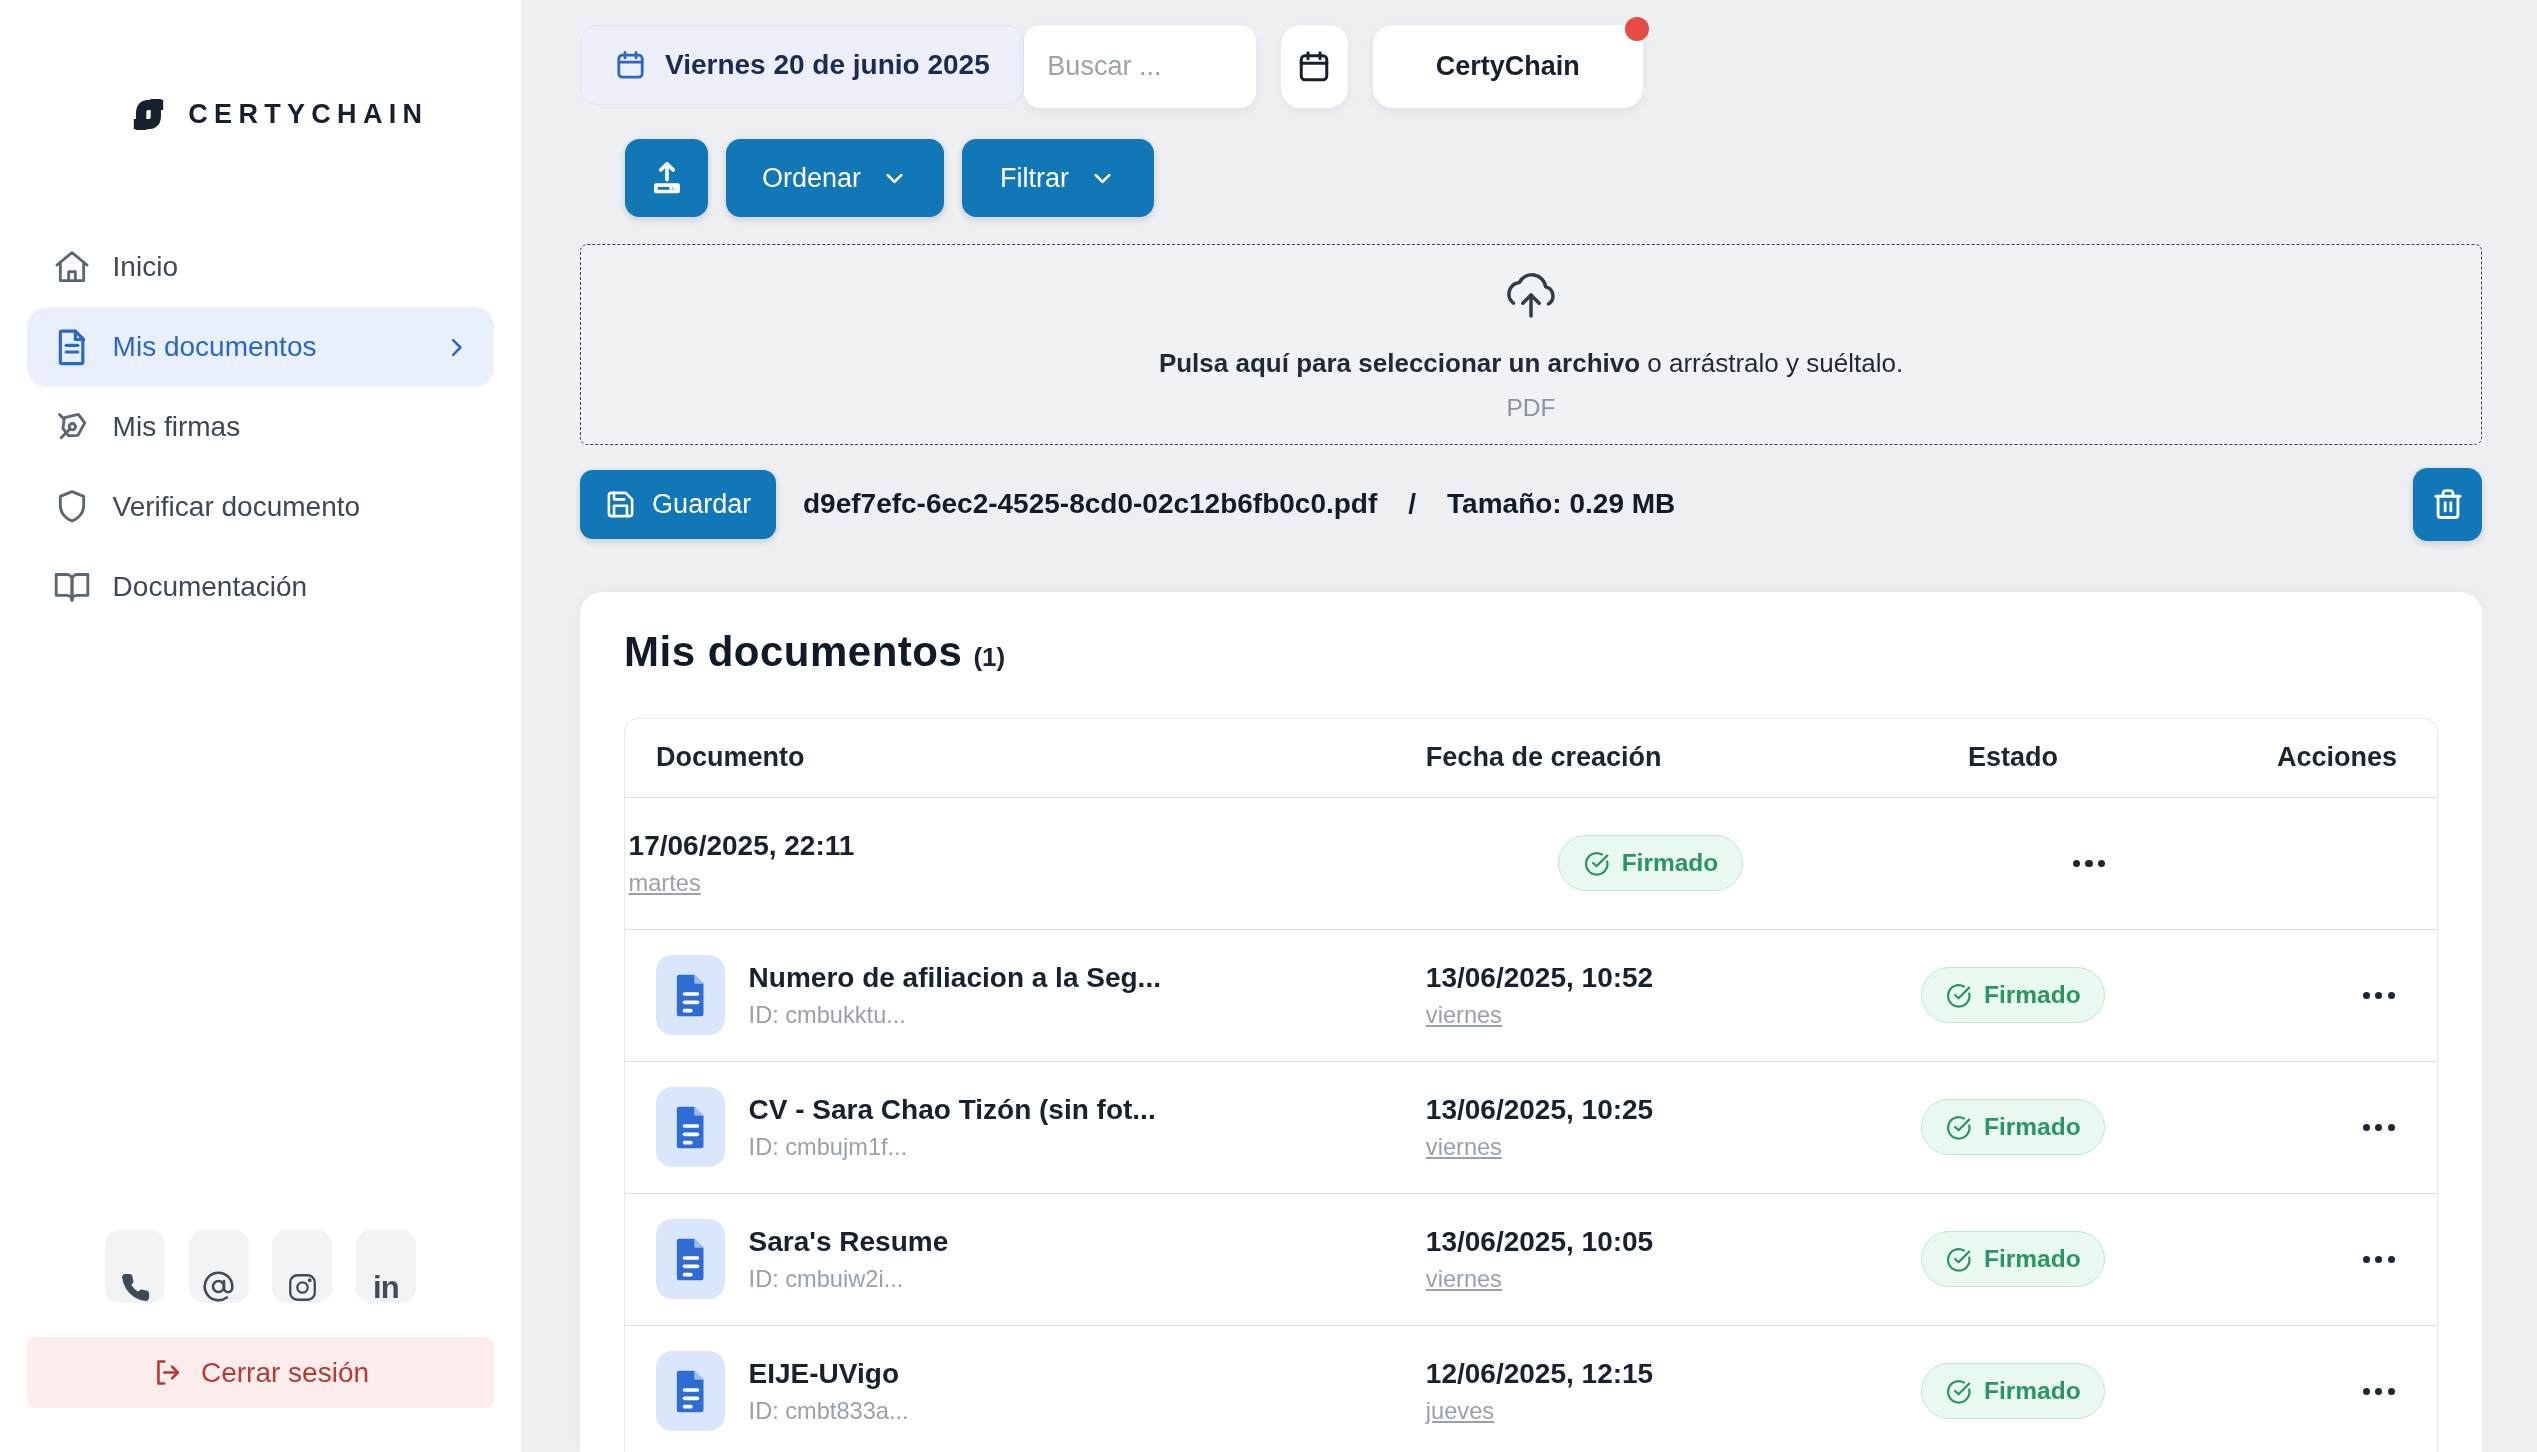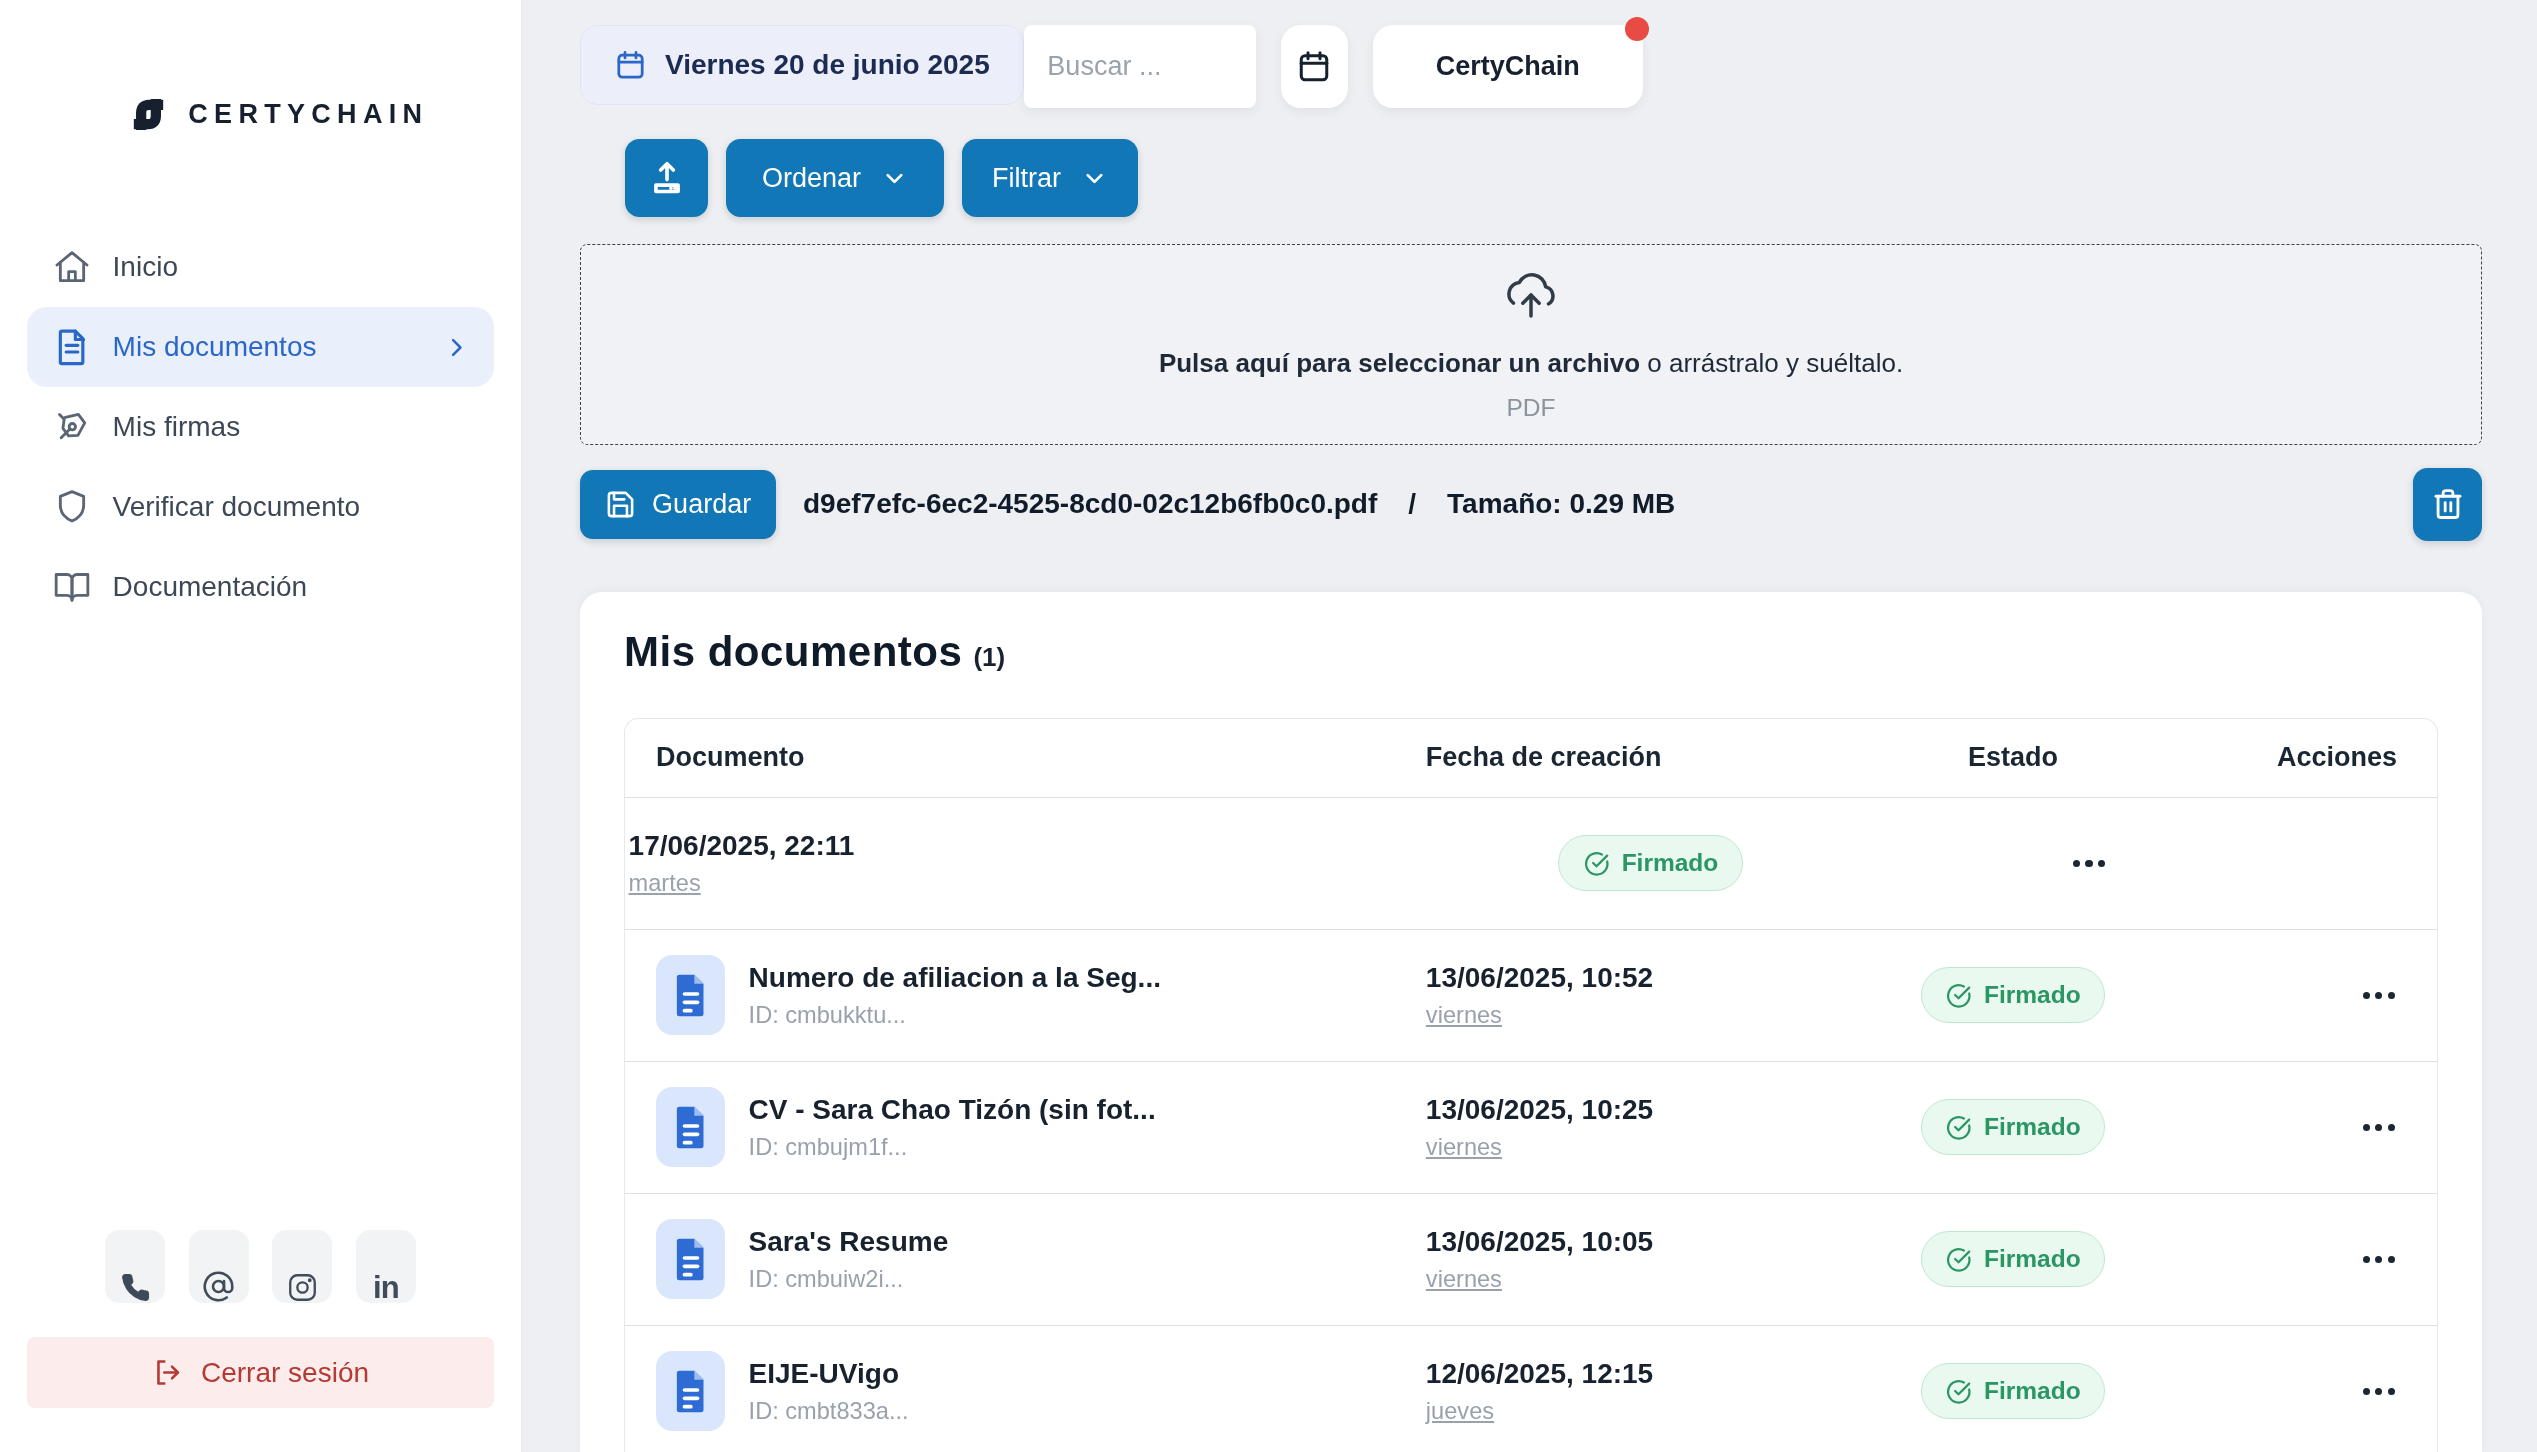--- a/index.html
+++ b/index.html
@@ -55,21 +55,21 @@
 
   .topbar { display:flex; justify-content:flex-start; align-items:flex-start; margin-bottom:31px; }
   .date-pill {
     height:80px; display:flex; align-items:center; gap:18px;
     padding:0 33px; border-radius:18px;
     background:#eceff9; border:1.8px solid #dfe5f6;
     font-size:28px; font-weight:600; color:#1c2b52; cursor:pointer;
   }
   .topbar-right { display:flex; gap:25px; align-items:flex-start; }
   .search-box {
-    width:232px; height:83px; border-radius:8px; border:none; outline:none;
+    width:232px; height:83px; border-radius:16px; border:none; outline:none;
     background:#ffffff; box-shadow:0 3.6px 11px rgba(16,24,40,.06);
     font-family:inherit; font-size:27px; color:#3d4856; padding:0 23.6px;
   }
   .search-box::placeholder { color:#9aa3ad; }
   .icon-card {
     width:67px; height:83px; border-radius:20px; background:#ffffff;
     box-shadow:0 3.6px 11px rgba(16,24,40,.06); border:none; cursor:pointer;
     display:flex; align-items:center; justify-content:center;
   }
   .account-card {
@@ -85,21 +85,21 @@
 
   .toolbar { display:flex; gap:18px; margin-bottom:27px;padding-left:45px; }
   .btn-blue {
     background:#1177b7; color:#ffffff; border:none; cursor:pointer;
     border-radius:14.5px; font-family:inherit; font-size:27px; font-weight:500;
     display:flex; align-items:center; justify-content:center; gap:20px;
     box-shadow:0 2.7px 7.3px rgba(16,24,40,.15);
   }
   .upload-btn { width:83px; height:78px; }
   .sort-btn { width:218px; height:78px; }
-  .filter-btn { width:176px; height:78px; }
+  .filter-btn { width:192px; height:78px; }
 
   .dropzone {
     height:201px; border:1.8px dashed #39434f; border-radius:7.3px;
     background:#f0f2f5; margin-bottom:22.7px;
     display:flex; flex-direction:column; align-items:center; justify-content:center;
     cursor:pointer;
   }
   .dropzone-text { margin-top:25px; font-size:26px; color:#1f2937; }
   .dropzone-text b { font-weight:700; }
   .dropzone-types { margin-top:14.5px; font-size:24.5px; color:#8b949e; }

